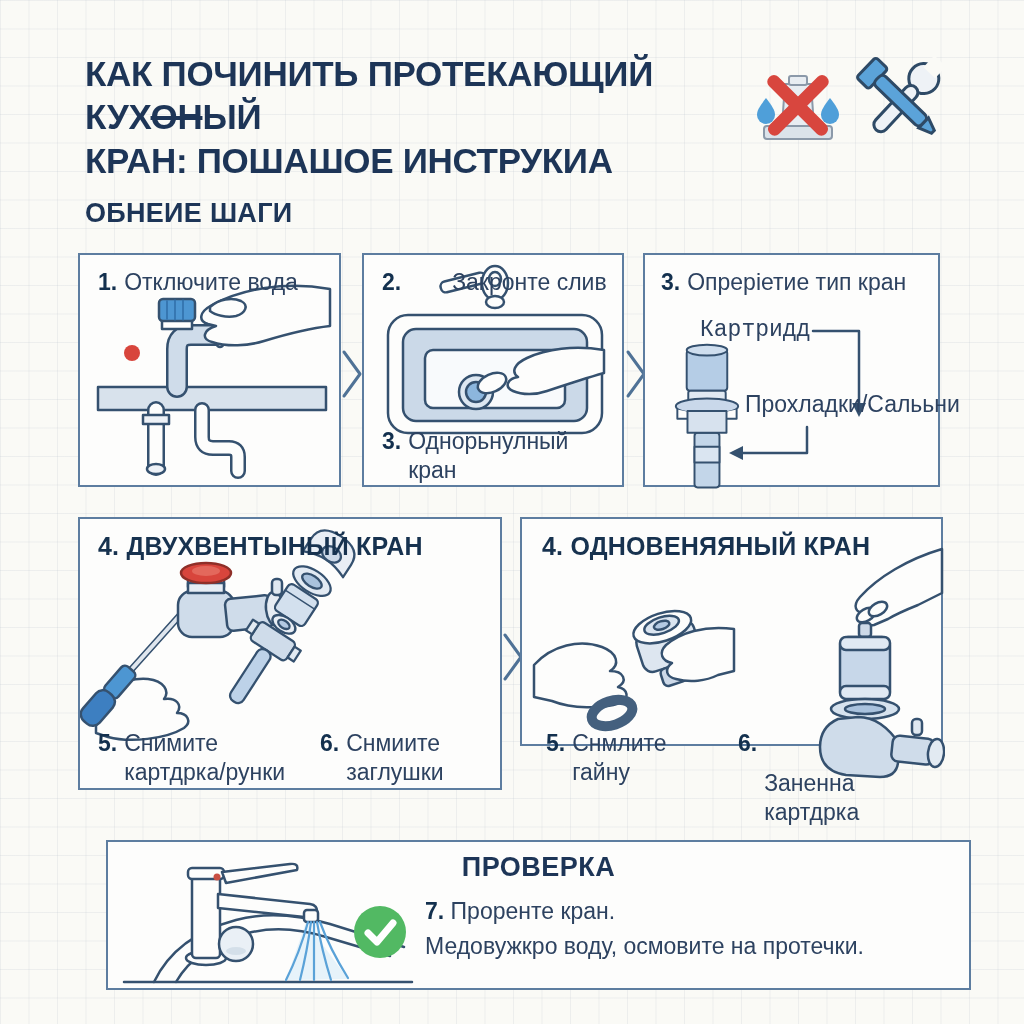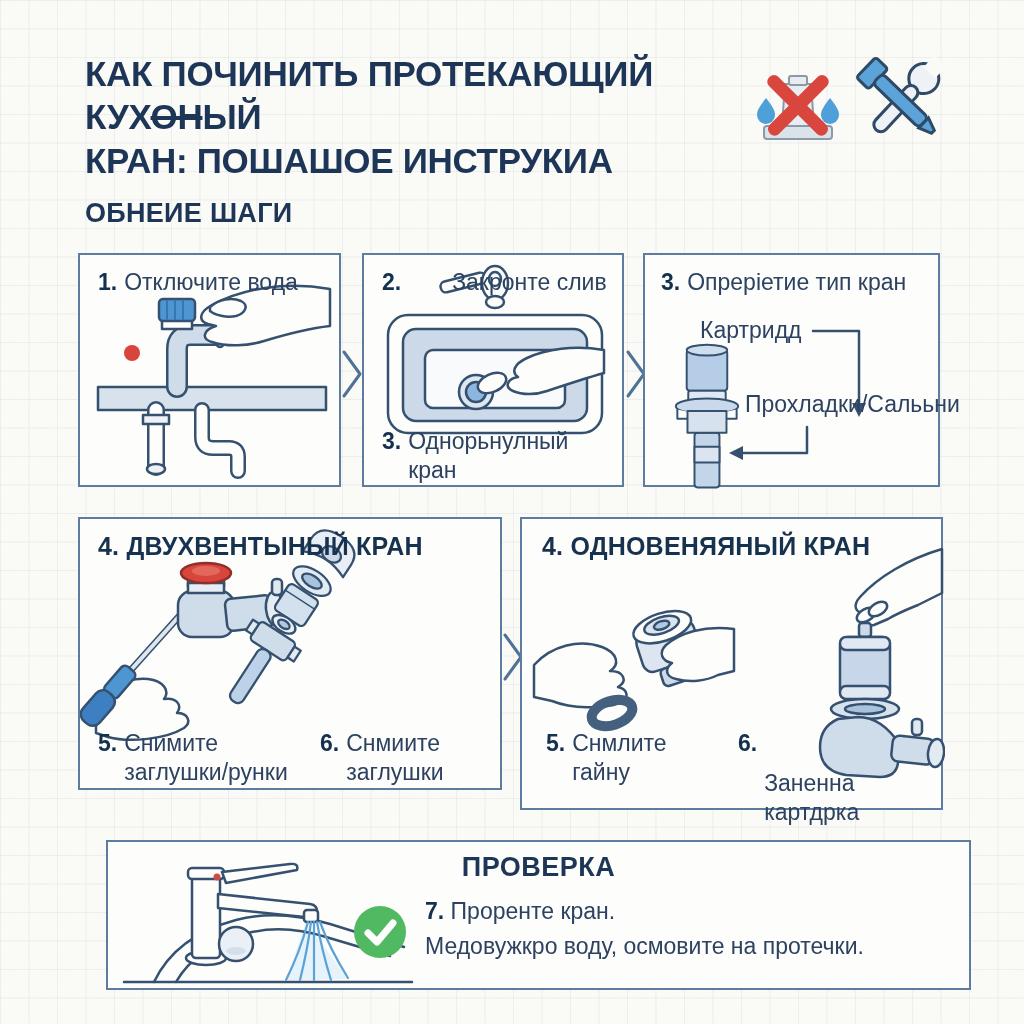--- a/index.html
+++ b/index.html
@@ -148,21 +148,21 @@
         <path d="M168 76 H214 V150"></path>
         <path d="M207 148 L214 162 L221 148 Z" fill="#35516f" stroke="none"></path>
         <path d="M162 172 V198 H96"></path>
         <path d="M98 191 L84 198 L98 205 Z" fill="#35516f" stroke="none"></path>
       </g>
     </svg>
     <div class="cap" style="left:16px;top:13px;">
       <span class="num">3.</span>
       <span class="lbl" style="white-space:nowrap;">Опреріетие тип кран</span>
     </div>
-    <div class="callout" style="left:55px;top:62px;">Картридд</div>
+    <div class="callout" style="left:55px;top:62px;font-family:Liberation Mono, monospace;">Картридд</div>
     <div class="callout" style="left:100px;top:136px;">Прохладки/Салььни</div>
   </div>
 
   <div class="panel" style="left:78px;top:517px;width:424px;height:273px;">
     <svg class="illus" width="424" height="293" viewBox="0 0 424 293">
       <g stroke="#35516f" stroke-width="2.5" fill="#fdfdfc" stroke-linecap="round" stroke-linejoin="round">
         <g transform="translate(10,48)">
           <path d="M6 150 C 12 124 34 110 58 112 C 74 114 80 124 74 132 C 86 130 93 138 87 146 C 98 146 102 155 94 161 C 76 172 40 176 18 170 L 6 166 Z"></path>
           <path d="M92 46 L40 104" stroke-width="7"></path>
           <path d="M92 46 L40 104" stroke="#dfe6ee" stroke-width="4"></path>
@@ -191,33 +191,33 @@
           <rect x="-23" y="118" width="46" height="24" rx="5" fill="#cfdcea"></rect>
           <rect x="-31" y="122" width="8" height="14" fill="#e2eaf2"></rect>
           <rect x="23" y="122" width="8" height="14" fill="#e2eaf2"></rect>
           <rect x="-8" y="142" width="16" height="66" rx="7" fill="#bdd2e8"></rect>
         </g>
       </g>
     </svg>
     <div class="row2-title">4. ДВУХВЕНТЫНЫЙ КРАН</div>
     <div class="cap" style="left:18px;top:210px;">
       <span class="num">5.</span>
-      <span class="lbl" style="width:175px;">Снимите заглушки/рунки</span>
+      <span class="lbl" style="width:175px;">Снимите картдрка/рунки</span>
     </div>
     <div class="cap" style="left:240px;top:210px;">
       <span class="num">6.</span>
       <span class="lbl" style="width:125px;">Снмиите заглушки</span>
     </div>
   </div>
 
   <svg class="chevron" style="left:501px;top:629px;" width="24" height="56" viewBox="0 0 24 56">
     <polyline points="4,6 20,28 4,50" stroke="#4f7296" stroke-width="3" fill="none" stroke-linecap="round" stroke-linejoin="round"></polyline>
   </svg>
 
-  <div class="panel" style="left:520px;top:517px;width:423px;height:293px;">
+  <div class="panel" style="left:520px;top:517px;width:423px;height:229px;">
     <svg class="illus" width="423" height="293" viewBox="0 0 423 293">
       <g stroke="#35516f" stroke-width="2.5" fill="#fdfdfc" stroke-linecap="round" stroke-linejoin="round">
         <g transform="translate(12,88)">
           <path d="M0 58 C 18 38 46 32 68 40 C 84 46 86 58 76 64 C 90 64 94 74 84 80 C 94 82 96 92 86 96 C 68 102 38 102 18 94 L 0 90 Z"></path>
           <g transform="translate(96,18) rotate(-18)">
             <rect x="0" y="12" width="60" height="40" rx="10" fill="#dde6f0"></rect>
             <rect x="14" y="52" width="24" height="18" rx="5" fill="#cdd9e8"></rect>
             <ellipse cx="30" cy="12" rx="30" ry="14"></ellipse>
             <ellipse cx="30" cy="10" rx="18" ry="8" fill="#dbe5f0"></ellipse>
             <ellipse cx="30" cy="10" rx="8" ry="4" fill="#b3c9e2"></ellipse>

